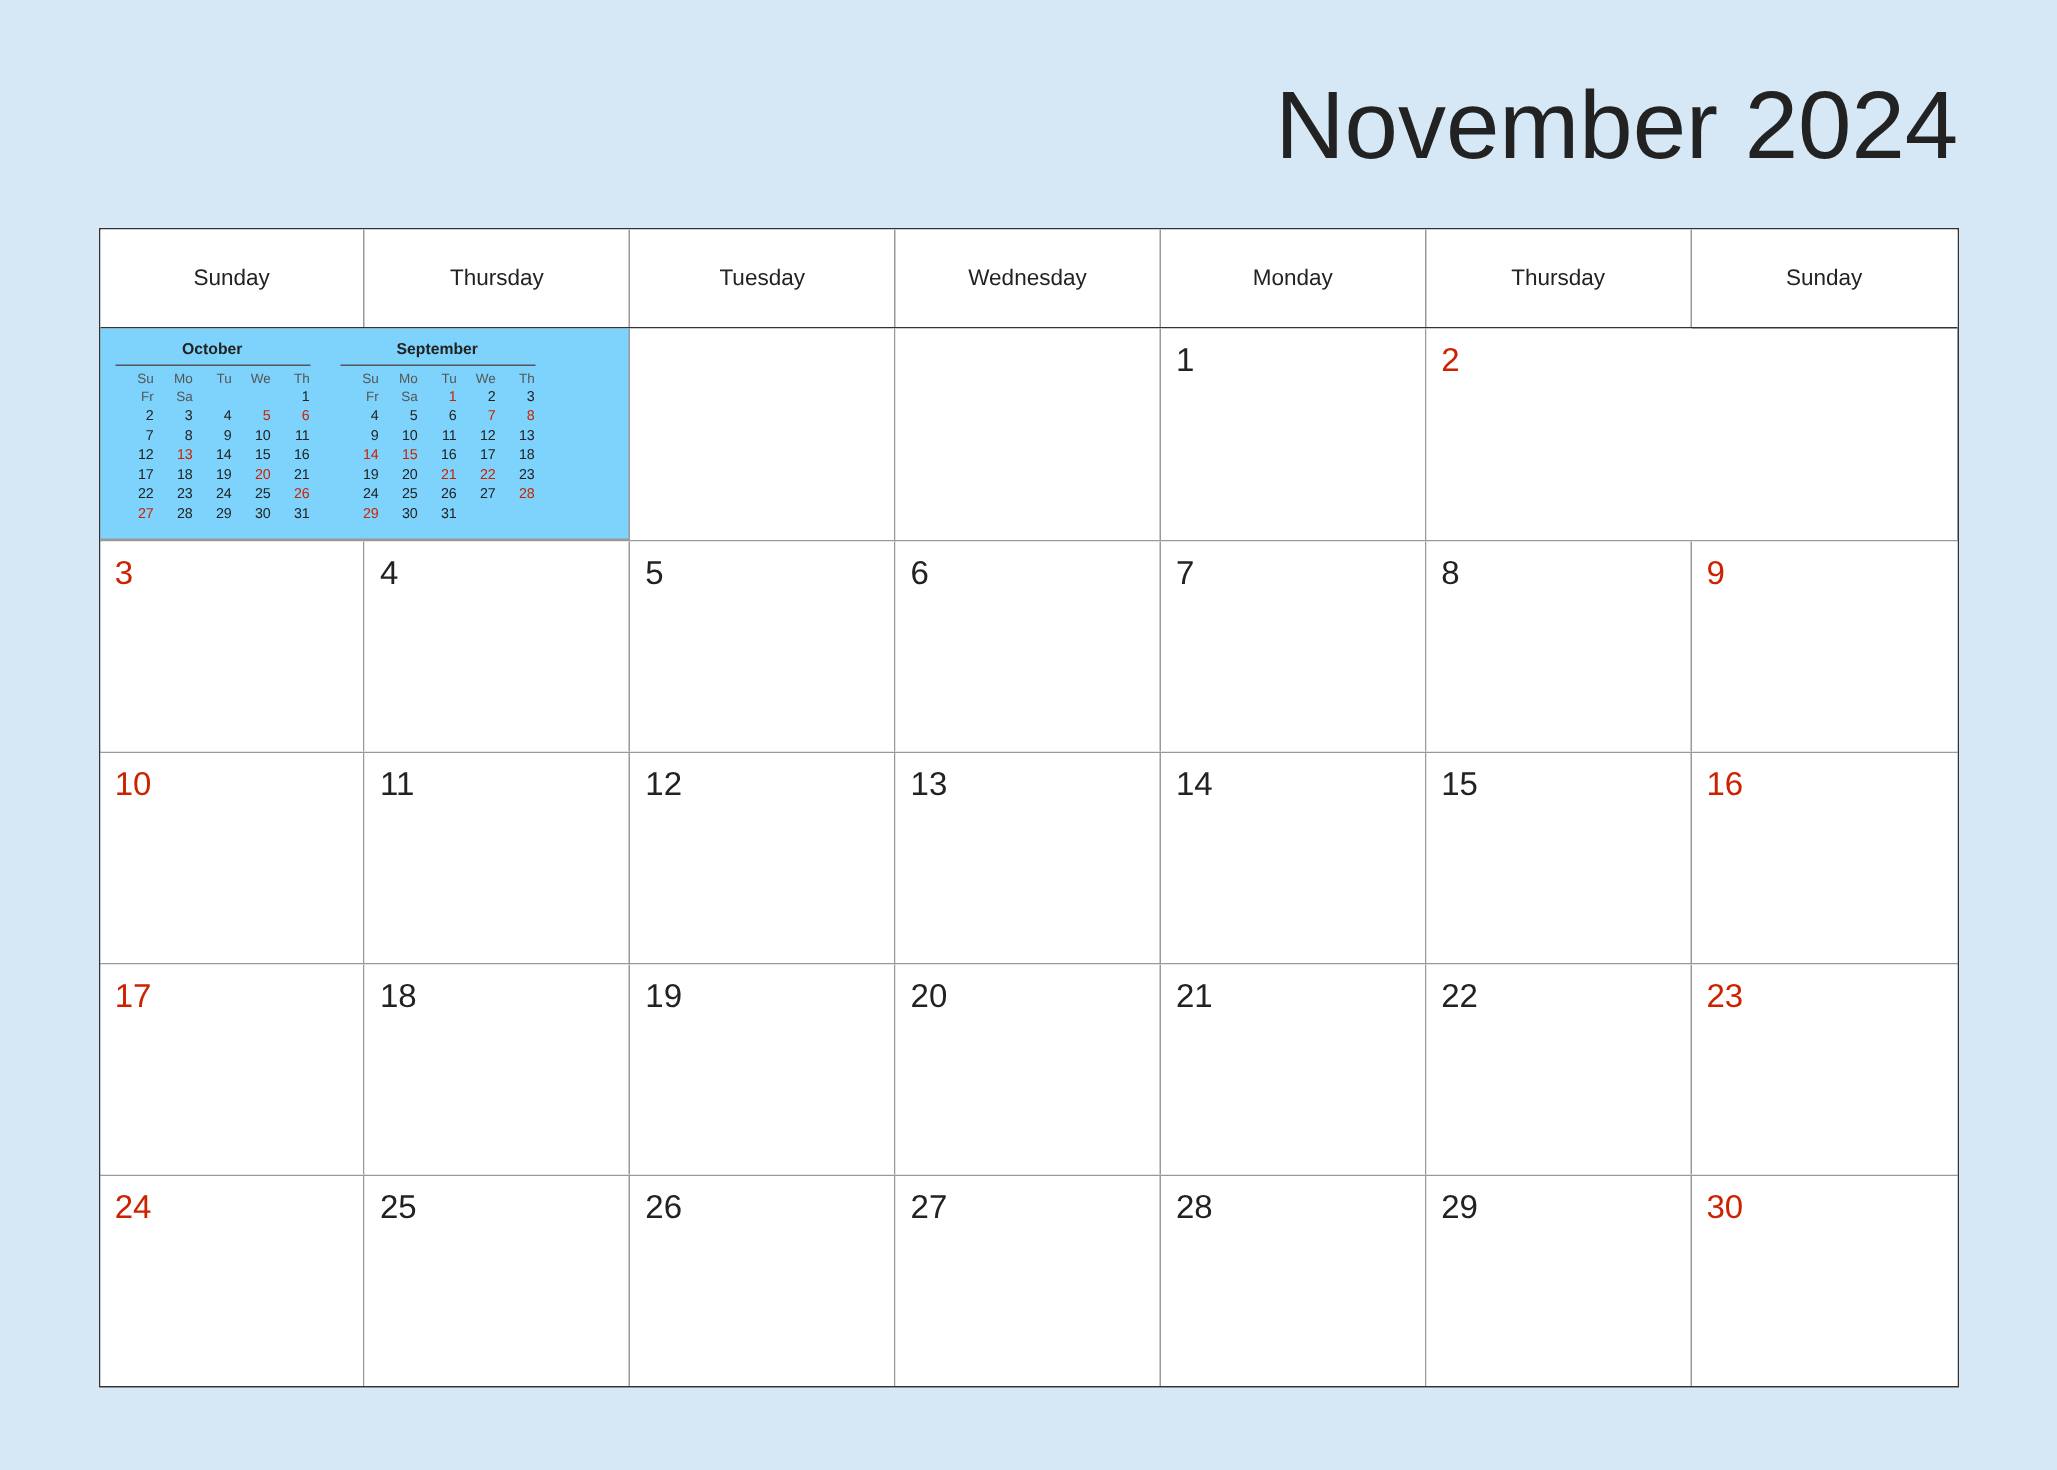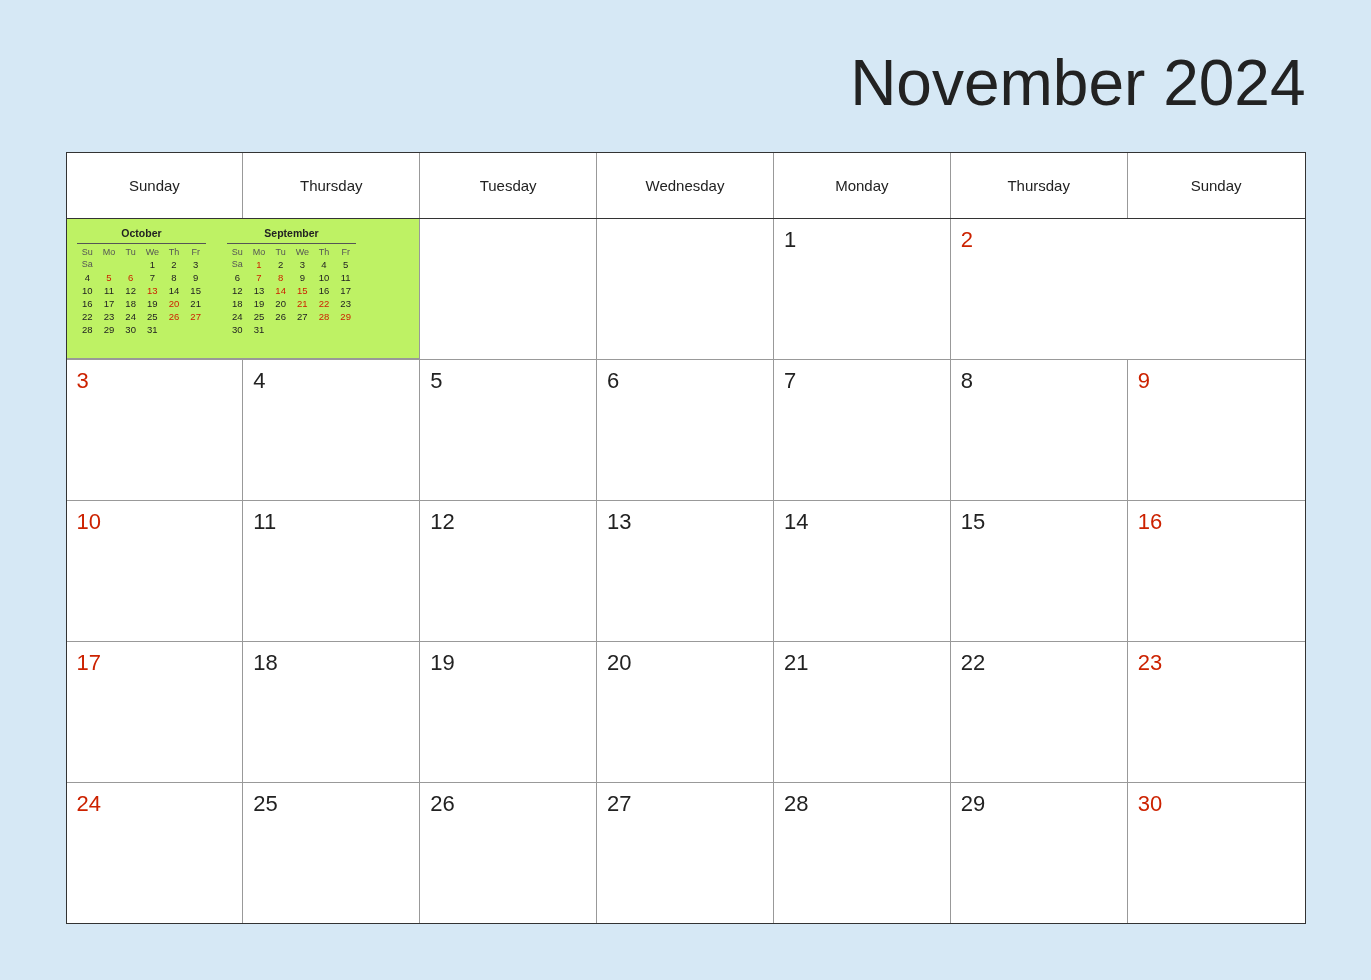--- a/index.html
+++ b/index.html
@@ -66,39 +66,39 @@
     }
     .day-num.weekend { color: #cc2200; }
     .mini-calendars-cell {
       display: flex;
       flex-direction: row;
       gap: 20px;
       padding: 8px 10px;
       border-right: 1px solid #999;
       border-bottom: 1px solid #999;
       min-height: 140px;
-      background: #bef264;
+      background: #7dd3fc;
       grid-column: 1 / 3;
     }
     .mini-cal {
       font-size: 10px;
       color: #222;
       min-width: 130px;
     }
     .mini-cal-title {
       font-weight: bold;
       text-align: center;
       margin-bottom: 4px;
       font-size: 10.5px;
     }
     .mini-cal-grid {
       display: grid;
-      grid-template-columns: repeat(6, 1fr);
+      grid-template-columns: repeat(5, 1fr);
       gap: 0;
-      text-align: center;
+      text-align: right;
     }
     .mini-cal-header {
       font-size: 9px;
       color: #555;
       padding: 1px 0;
     }
     .mini-cal-day {
       font-size: 9.5px;
       padding: 1px 0;
       color: #222;

